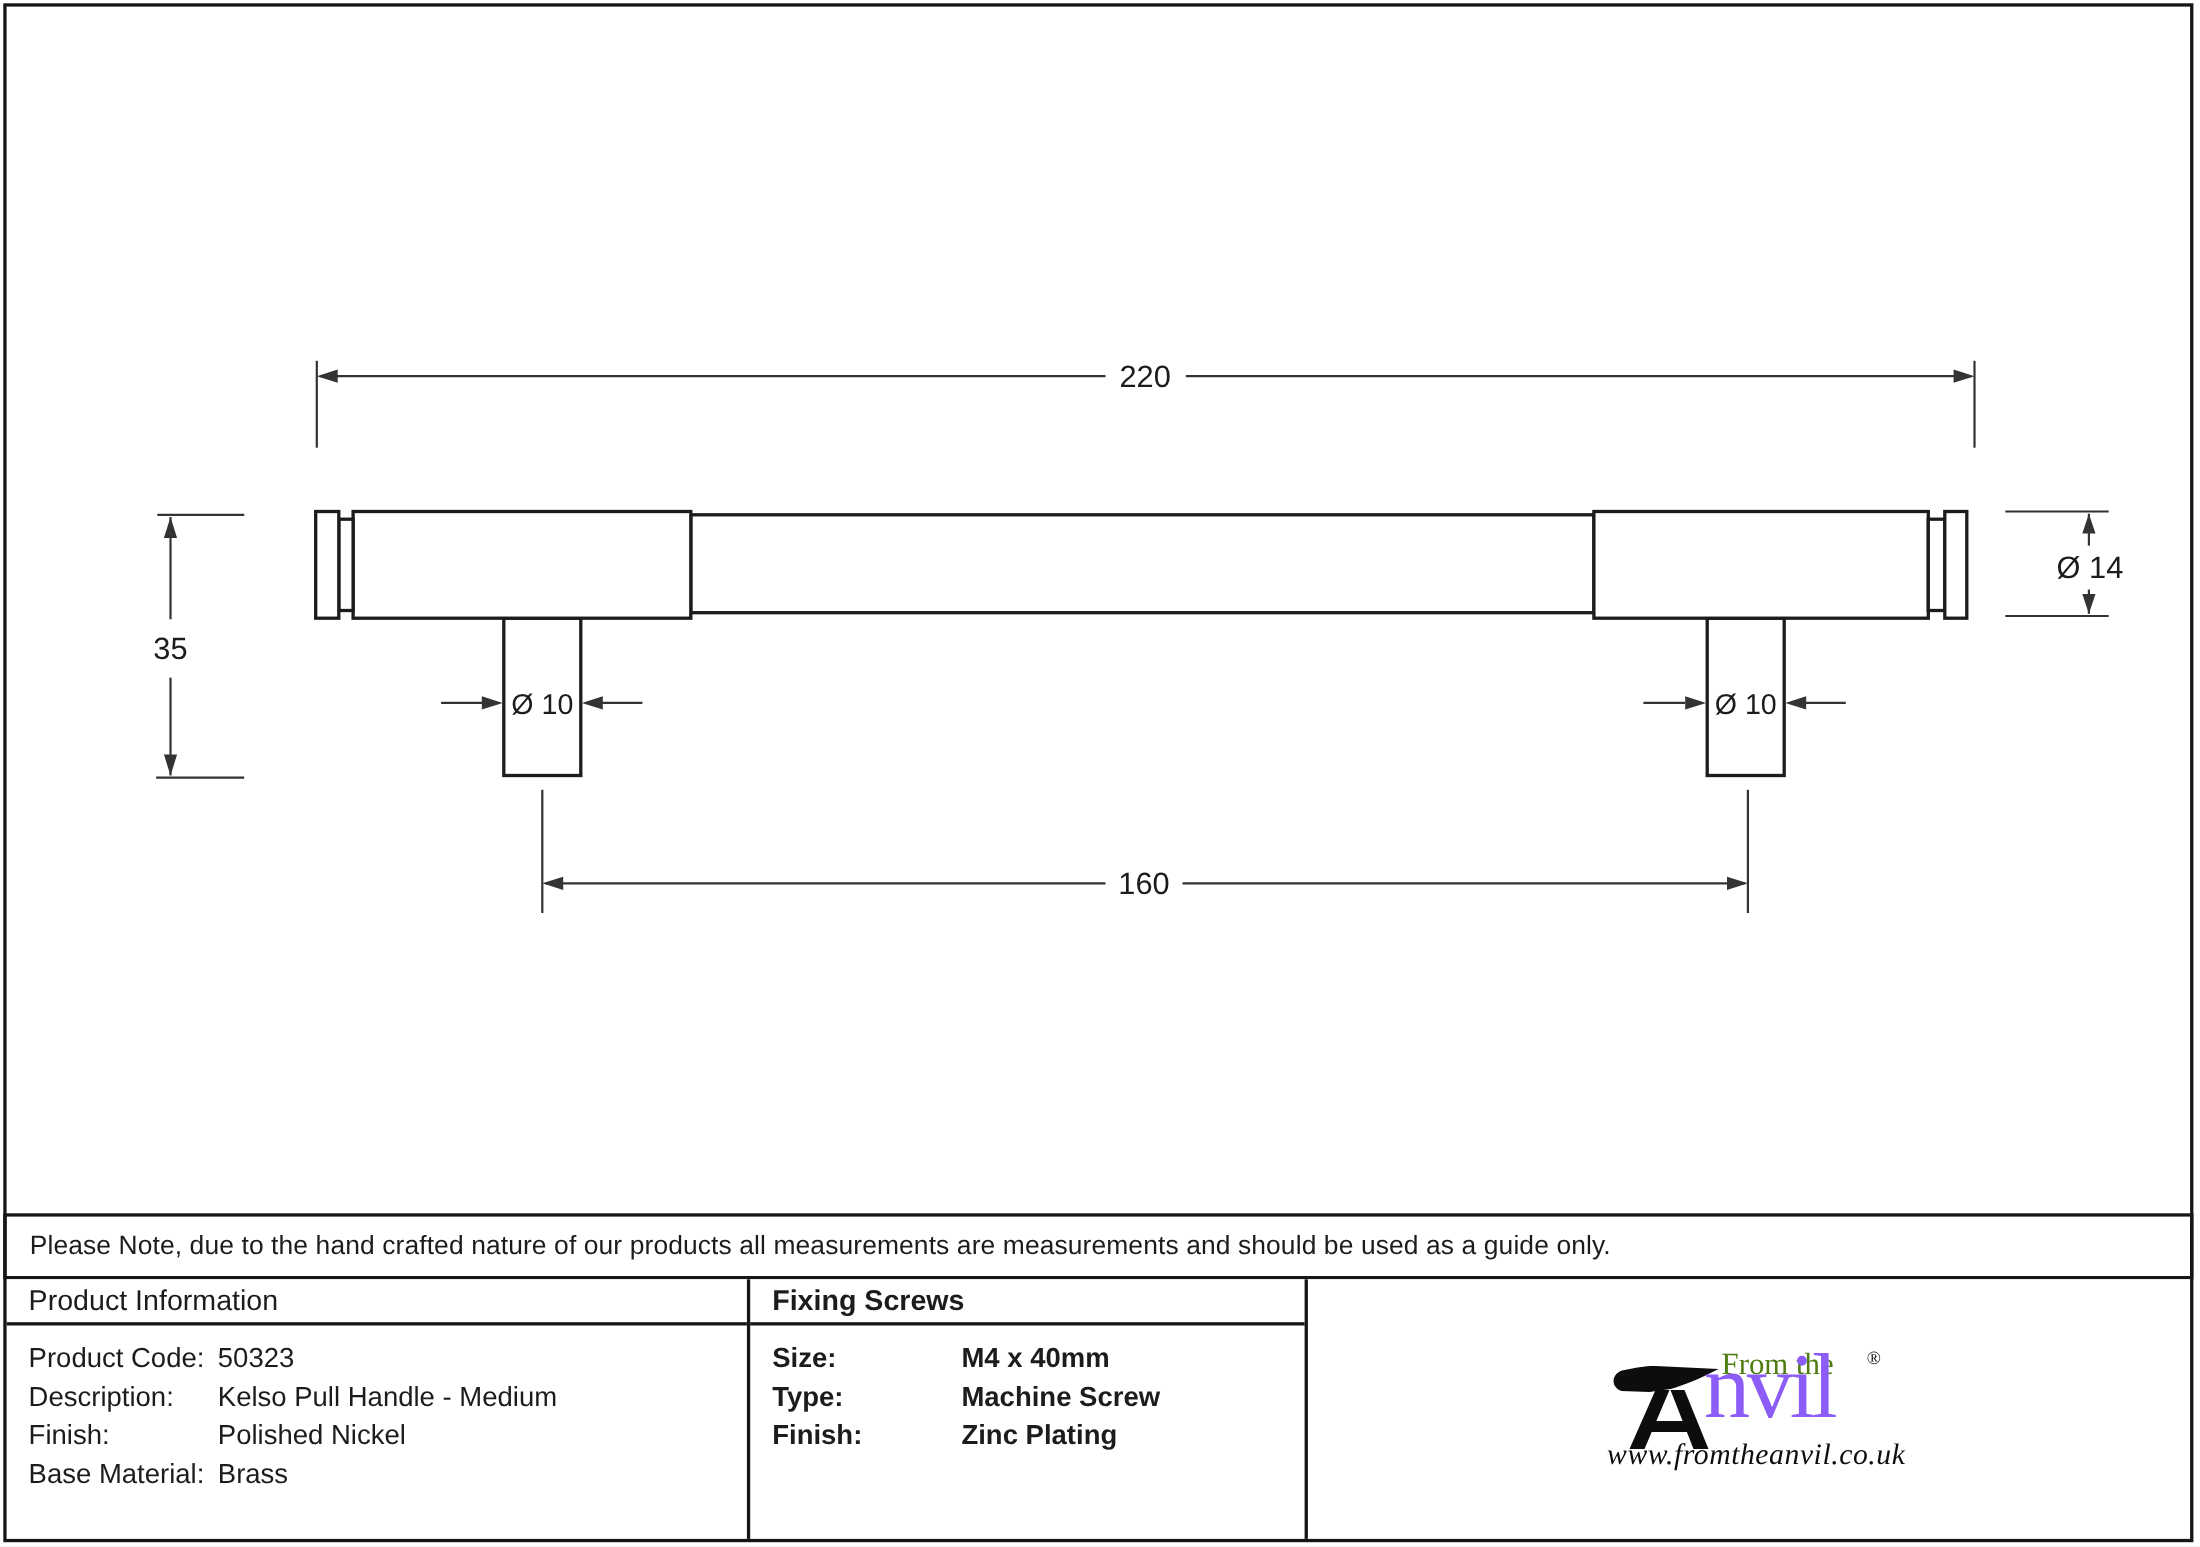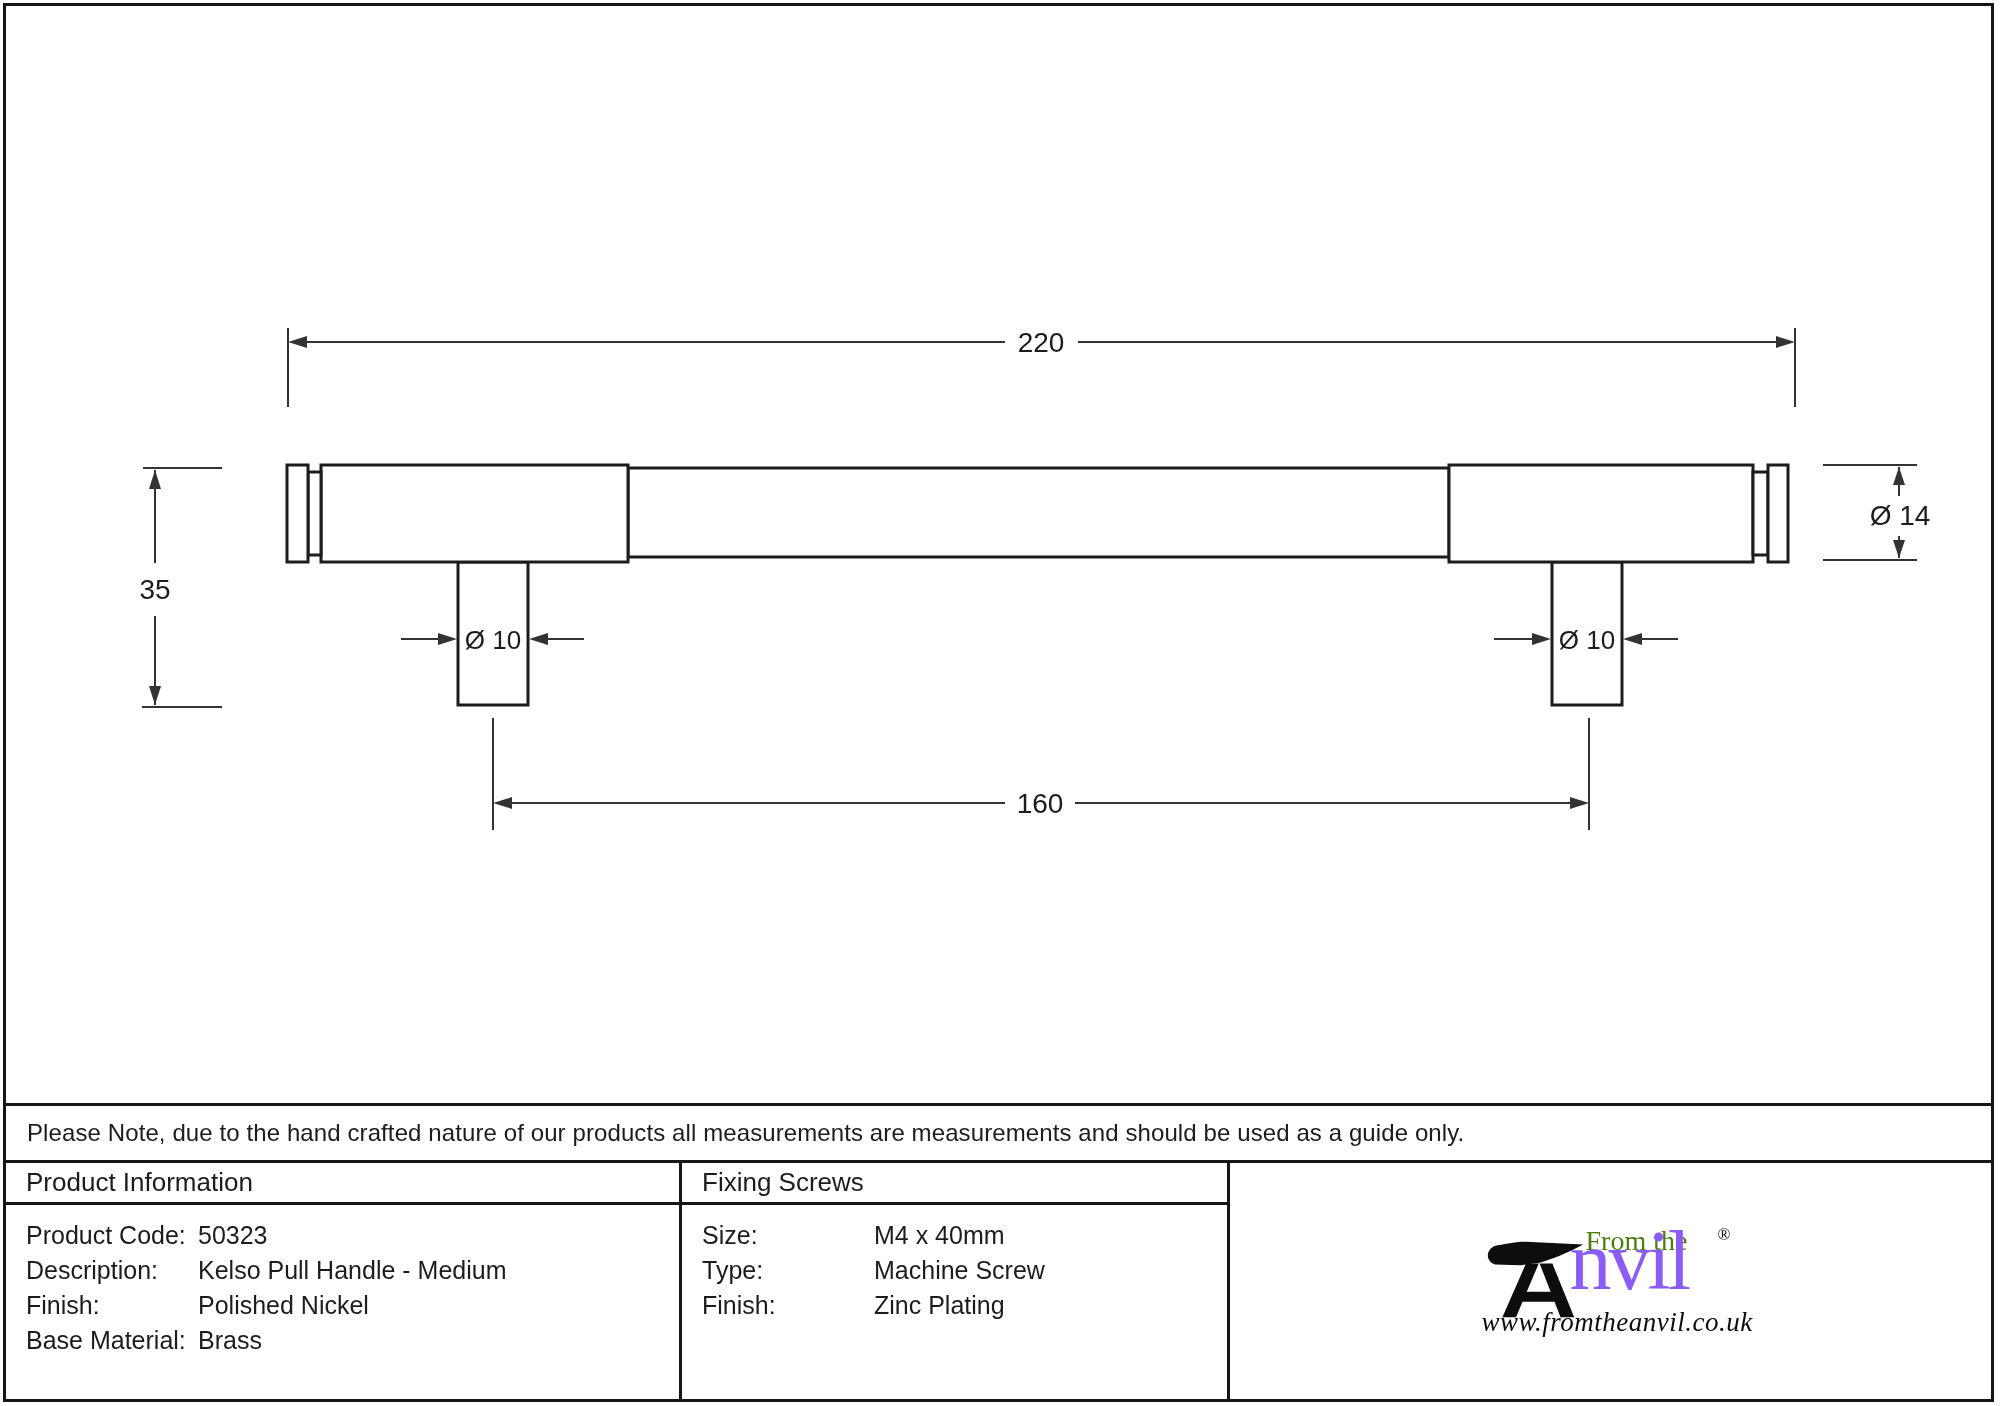--- a/index.html
+++ b/index.html
@@ -21,21 +21,21 @@
     font-size:24px;letter-spacing:0.1px;background:#fff;
   }
   .spec-table{
     position:absolute;left:6px;top:1163px;width:1985px;height:236px;
     display:flex;background:#fff;
   }
   .spec-col{box-sizing:border-box;}
   .col-borders{border-right:3px solid #161616;}
   .col-info{width:676px;}
   .col-pack{width:514px;}
-  .col-screws{width:548px;}
+  .col-screws{width:507px;font-weight:bold;}
   .col-logo{flex:1;display:flex;align-items:center;justify-content:center;}
   .col-header{
     height:39px;border-bottom:3px solid #161616;box-sizing:content-box;
     display:flex;align-items:center;padding-left:20px;font-size:26px;
   }
   .col-body{padding:13px 0 0 20px;}
   .spec-row{height:35px;display:flex;align-items:center;font-size:25px;}
   .spec-label{width:172px;flex:0 0 172px;}
   .spec-value{flex:1;}
   .pack-item{height:35px;display:flex;align-items:center;font-size:25px;}

